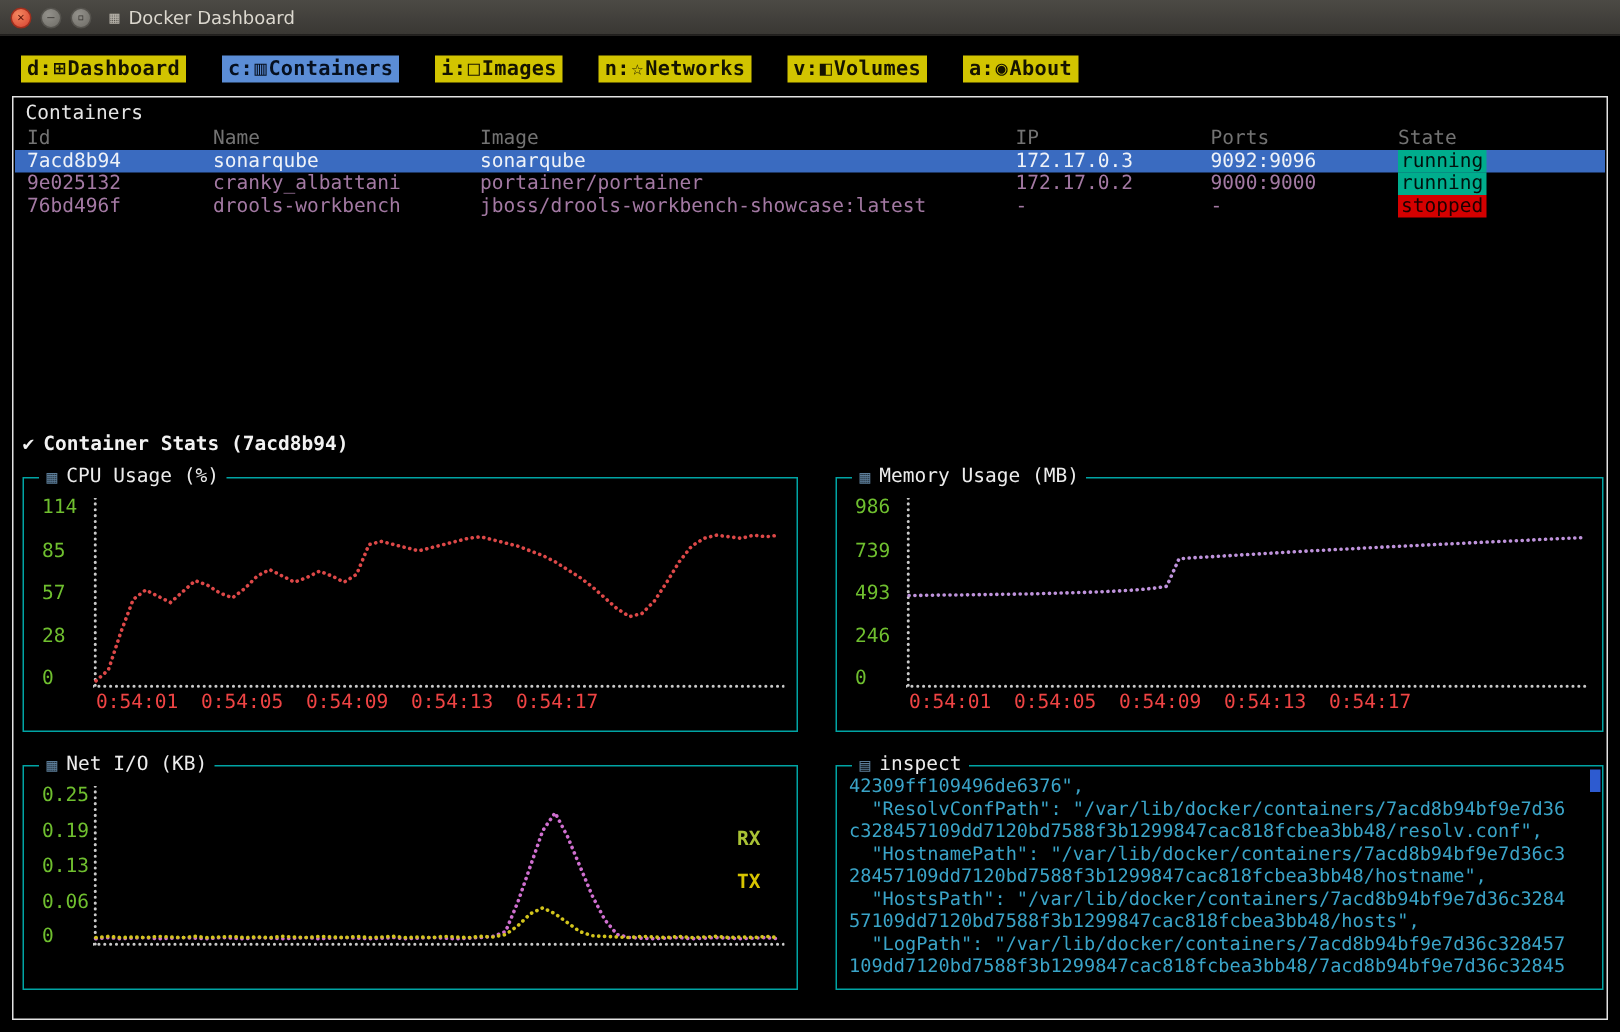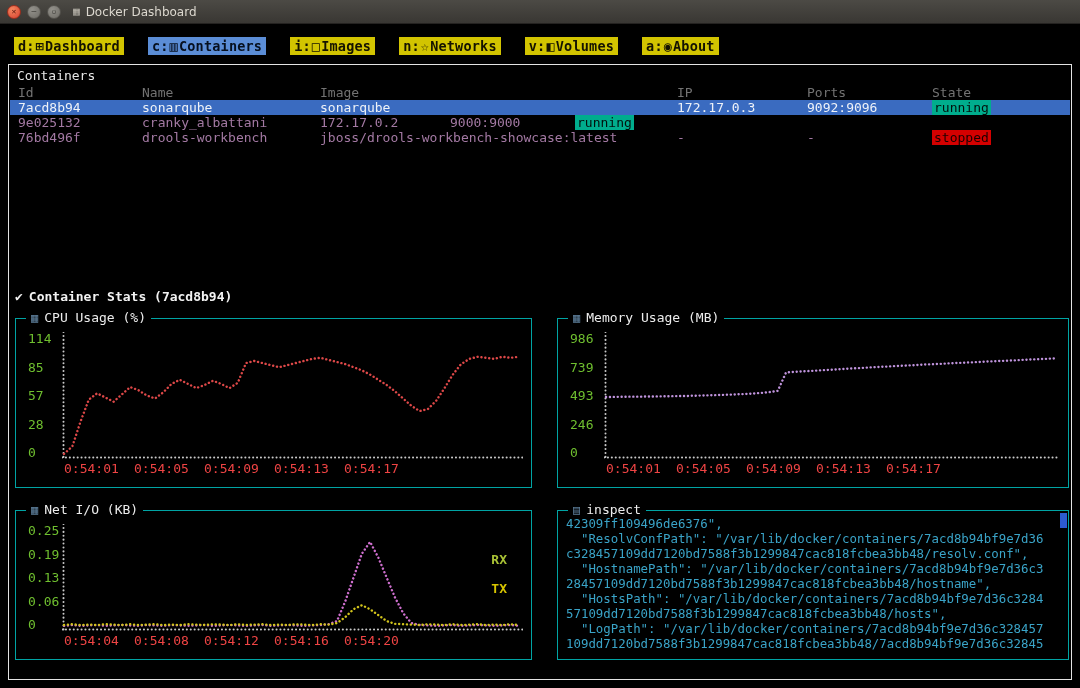--- a/index.html
+++ b/index.html
@@ -108,20 +108,21 @@
         <span class="c-id">7acd8b94</span>
         <span class="c-name">sonarqube</span>
         <span class="c-image">sonarqube</span>
         <span class="c-ip">172.17.0.3</span>
         <span class="c-ports">9092:9096</span>
         <span class="c-state"><span class="badge ok">running</span></span>
       </div>
       <div class="trow r1">
         <span class="c-id">9e025132</span>
         <span class="c-name">cranky_albattani</span>
+        <span class="c-image">portainer/portainer</span>
         <span class="c-ip">172.17.0.2</span>
         <span class="c-ports">9000:9000</span>
         <span class="c-state"><span class="badge ok">running</span></span>
       </div>
       <div class="trow r2">
         <span class="c-id">76bd496f</span>
         <span class="c-name">drools-workbench</span>
         <span class="c-image">jboss/drools-workbench-showcase:latest</span>
         <span class="c-ip">-</span>
         <span class="c-ports">-</span>
@@ -205,27 +206,20 @@
               <polyline points="1.5,0 1.5,107" fill="none" stroke="#c9c9c9" stroke-width="2" stroke-linecap="round" stroke-dasharray="0.1 3.8"></polyline>
               <polyline points="0,105.5 461,105.5" fill="none" stroke="#c9c9c9" stroke-width="2" stroke-linecap="round" stroke-dasharray="0.1 3.8"></polyline>
               <polyline points="2,101.832 10.272727272727272,101.04 18.545454545454543,101.832 26.818181818181817,101.436 35.090909090909086,101.04 43.36363636363637,101.832 51.63636363636363,101.436 59.90909090909091,101.04 68.18181818181817,101.436 76.45454545454545,101.832 84.72727272727273,101.04 93,101.436 101.27272727272727,101.832 109.54545454545455,101.04 117.81818181818181,101.436 126.09090909090908,101.832 134.36363636363635,101.436 142.63636363636363,101.04 150.9090909090909,101.832 159.1818181818182,101.436 167.45454545454547,101.04 175.72727272727275,101.436 184,101.832 192.27272727272725,101.436 200.54545454545453,101.04 208.8181818181818,101.832 217.0909090909091,101.436 225.36363636363637,101.04 233.63636363636363,101.436 241.90909090909088,101.832 250.18181818181816,101.436 258.45454545454544,101.04 266.7272727272727,100.248 275,97.08 283.27272727272725,77.28 291.54545454545456,53.519999999999996 299.8181818181818,29.760000000000005 308.09090909090907,17.879999999999995 316.3636363636364,33.72 324.6363636363636,53.519999999999996 332.90909090909093,73.32 341.1818181818182,89.16 349.4545454545455,99.06 357.72727272727275,101.04 366,101.436 374.2727272727273,101.832 382.5454545454545,101.436 390.8181818181818,101.04 399.09090909090907,101.832 407.3636363636364,101.436 415.6363636363636,101.04 423.9090909090909,101.436 432.1818181818182,101.832 440.45454545454544,101.436 448.72727272727275,101.04 457,101.832" fill="none" stroke="#cf6fcf" stroke-width="2.4" stroke-linecap="round" stroke-dasharray="0.1 3.8"></polyline>
               <polyline points="2,101.04 10.272727272727272,100.248 18.545454545454543,101.04 26.818181818181817,100.644 35.090909090909086,101.04 43.36363636363637,100.248 51.63636363636363,100.644 59.90909090909091,101.04 68.18181818181817,100.248 76.45454545454545,101.04 84.72727272727273,100.644 93,100.248 101.27272727272727,101.04 109.54545454545455,100.644 117.81818181818181,101.04 126.09090909090908,100.248 134.36363636363635,100.644 142.63636363636363,101.04 150.9090909090909,100.248 159.1818181818182,100.644 167.45454545454547,101.04 175.72727272727275,100.248 184,101.04 192.27272727272725,100.644 200.54545454545453,100.248 208.8181818181818,101.04 217.0909090909091,100.644 225.36363636363637,101.04 233.63636363636363,100.248 241.90909090909088,100.644 250.18181818181816,101.04 258.45454545454544,100.248 266.7272727272727,100.644 275,99.06 283.27272727272725,93.12 291.54545454545456,85.2 299.8181818181818,81.24000000000001 308.09090909090907,85.2 316.3636363636364,91.14 324.6363636363636,97.08 332.90909090909093,99.852 341.1818181818182,100.248 349.4545454545455,100.644 357.72727272727275,101.04 366,100.248 374.2727272727273,100.644 382.5454545454545,101.04 390.8181818181818,100.248 399.09090909090907,101.04 407.3636363636364,100.644 415.6363636363636,100.248 423.9090909090909,101.04 432.1818181818182,100.644 440.45454545454544,101.04 448.72727272727275,100.248 457,101.04" fill="none" stroke="#d2c41c" stroke-width="2.4" stroke-linecap="round" stroke-dasharray="0.1 3.8"></polyline>
             </svg>
           </div>
         <div class="legend">
             <div style="color: rgb(169, 194, 53);">RX</div>
             <div style="color: rgb(215, 196, 0); margin-top: 12px;">TX</div>
           </div>
-        <div class="xlabels">
-            <span style="left: 2px;">0:54:04</span>
-            <span style="left: 72px;">0:54:08</span>
-            <span style="left: 142px;">0:54:12</span>
-            <span style="left: 212px;">0:54:16</span>
-            <span style="left: 282px;">0:54:20</span>
-          </div>
       </div>
 
       <div class="panel p-ins">
         <div class="panel-label">
             <span class="p-icon">▤</span>
             <span>inspect</span>
           </div>
         <div class="inspect-body"><div>42309ff109496de6376",</div><div>  "ResolvConfPath": "/var/lib/docker/containers/7acd8b94bf9e7d36</div><div>c328457109dd7120bd7588f3b1299847cac818fcbea3bb48/resolv.conf",</div><div>  "HostnamePath": "/var/lib/docker/containers/7acd8b94bf9e7d36c3</div><div>28457109dd7120bd7588f3b1299847cac818fcbea3bb48/hostname",</div><div>  "HostsPath": "/var/lib/docker/containers/7acd8b94bf9e7d36c3284</div><div>57109dd7120bd7588f3b1299847cac818fcbea3bb48/hosts",</div><div>  "LogPath": "/var/lib/docker/containers/7acd8b94bf9e7d36c328457</div><div>109dd7120bd7588f3b1299847cac818fcbea3bb48/7acd8b94bf9e7d36c32845</div></div>
         <div class="scrollthumb"></div>
       </div>

